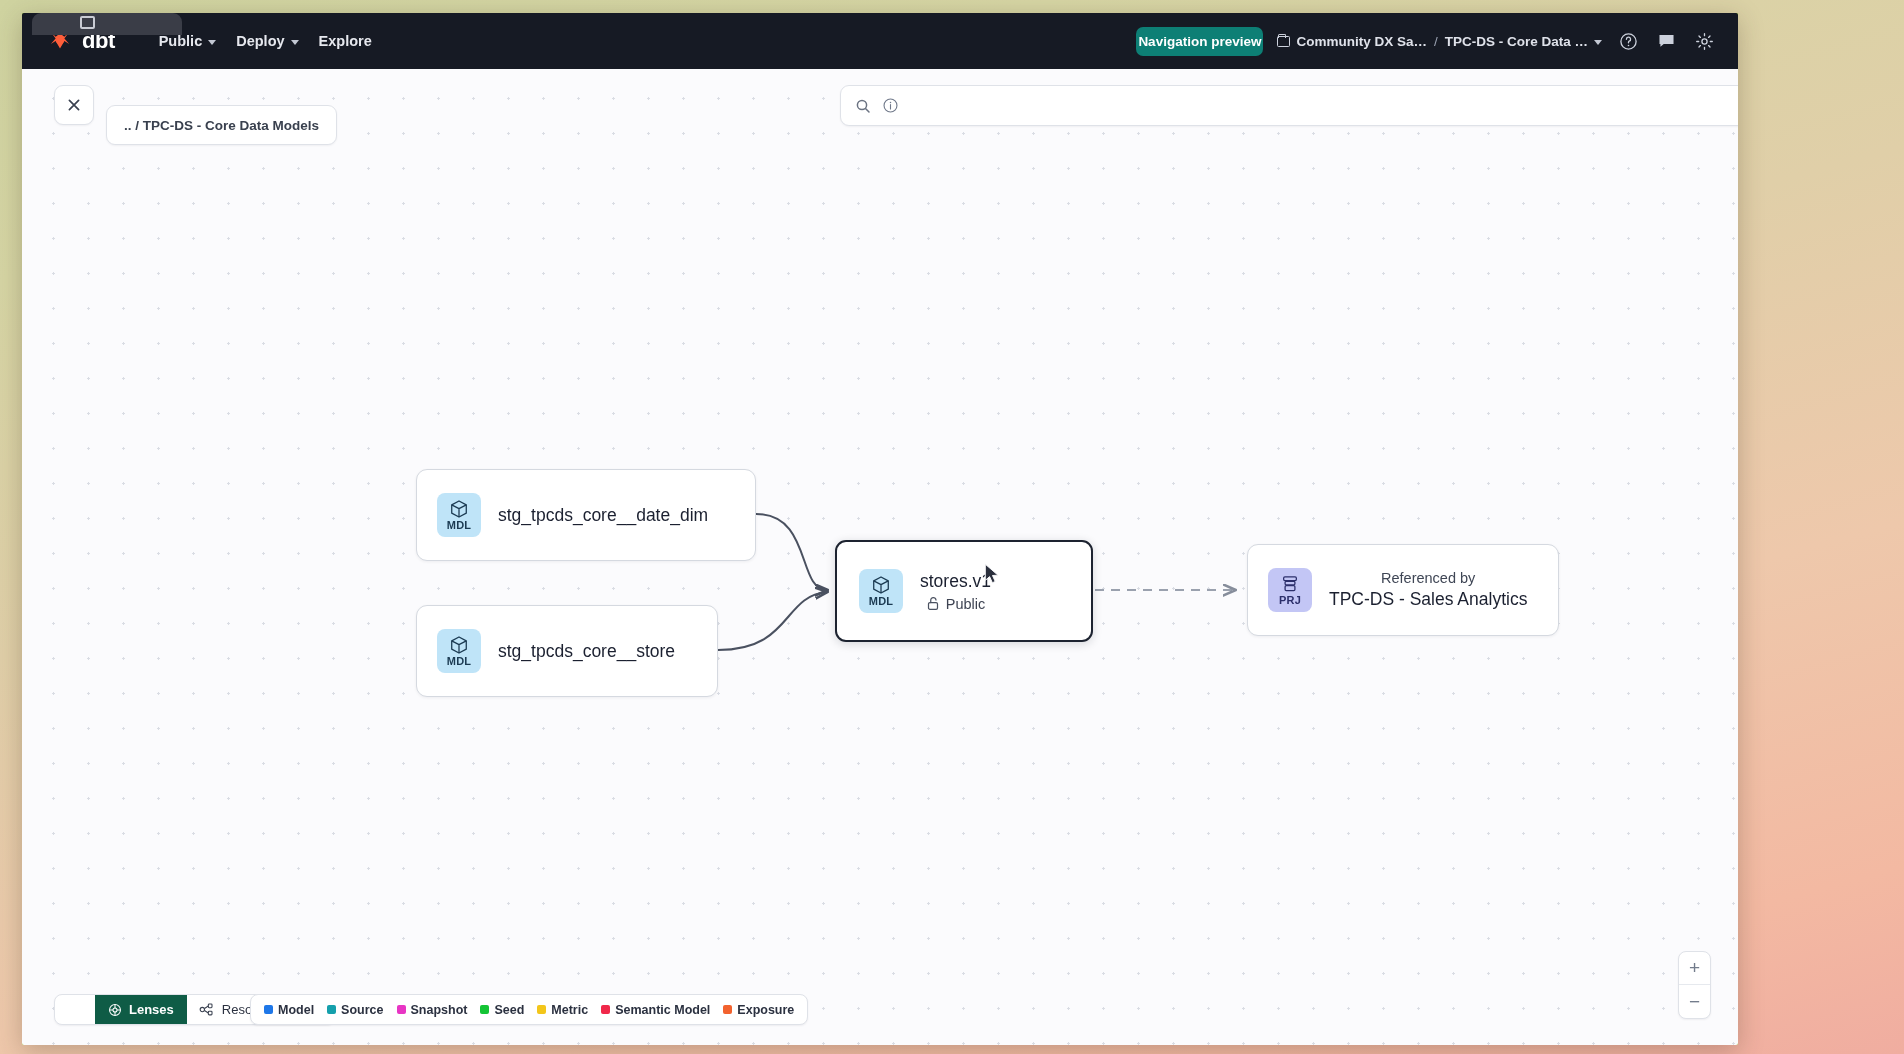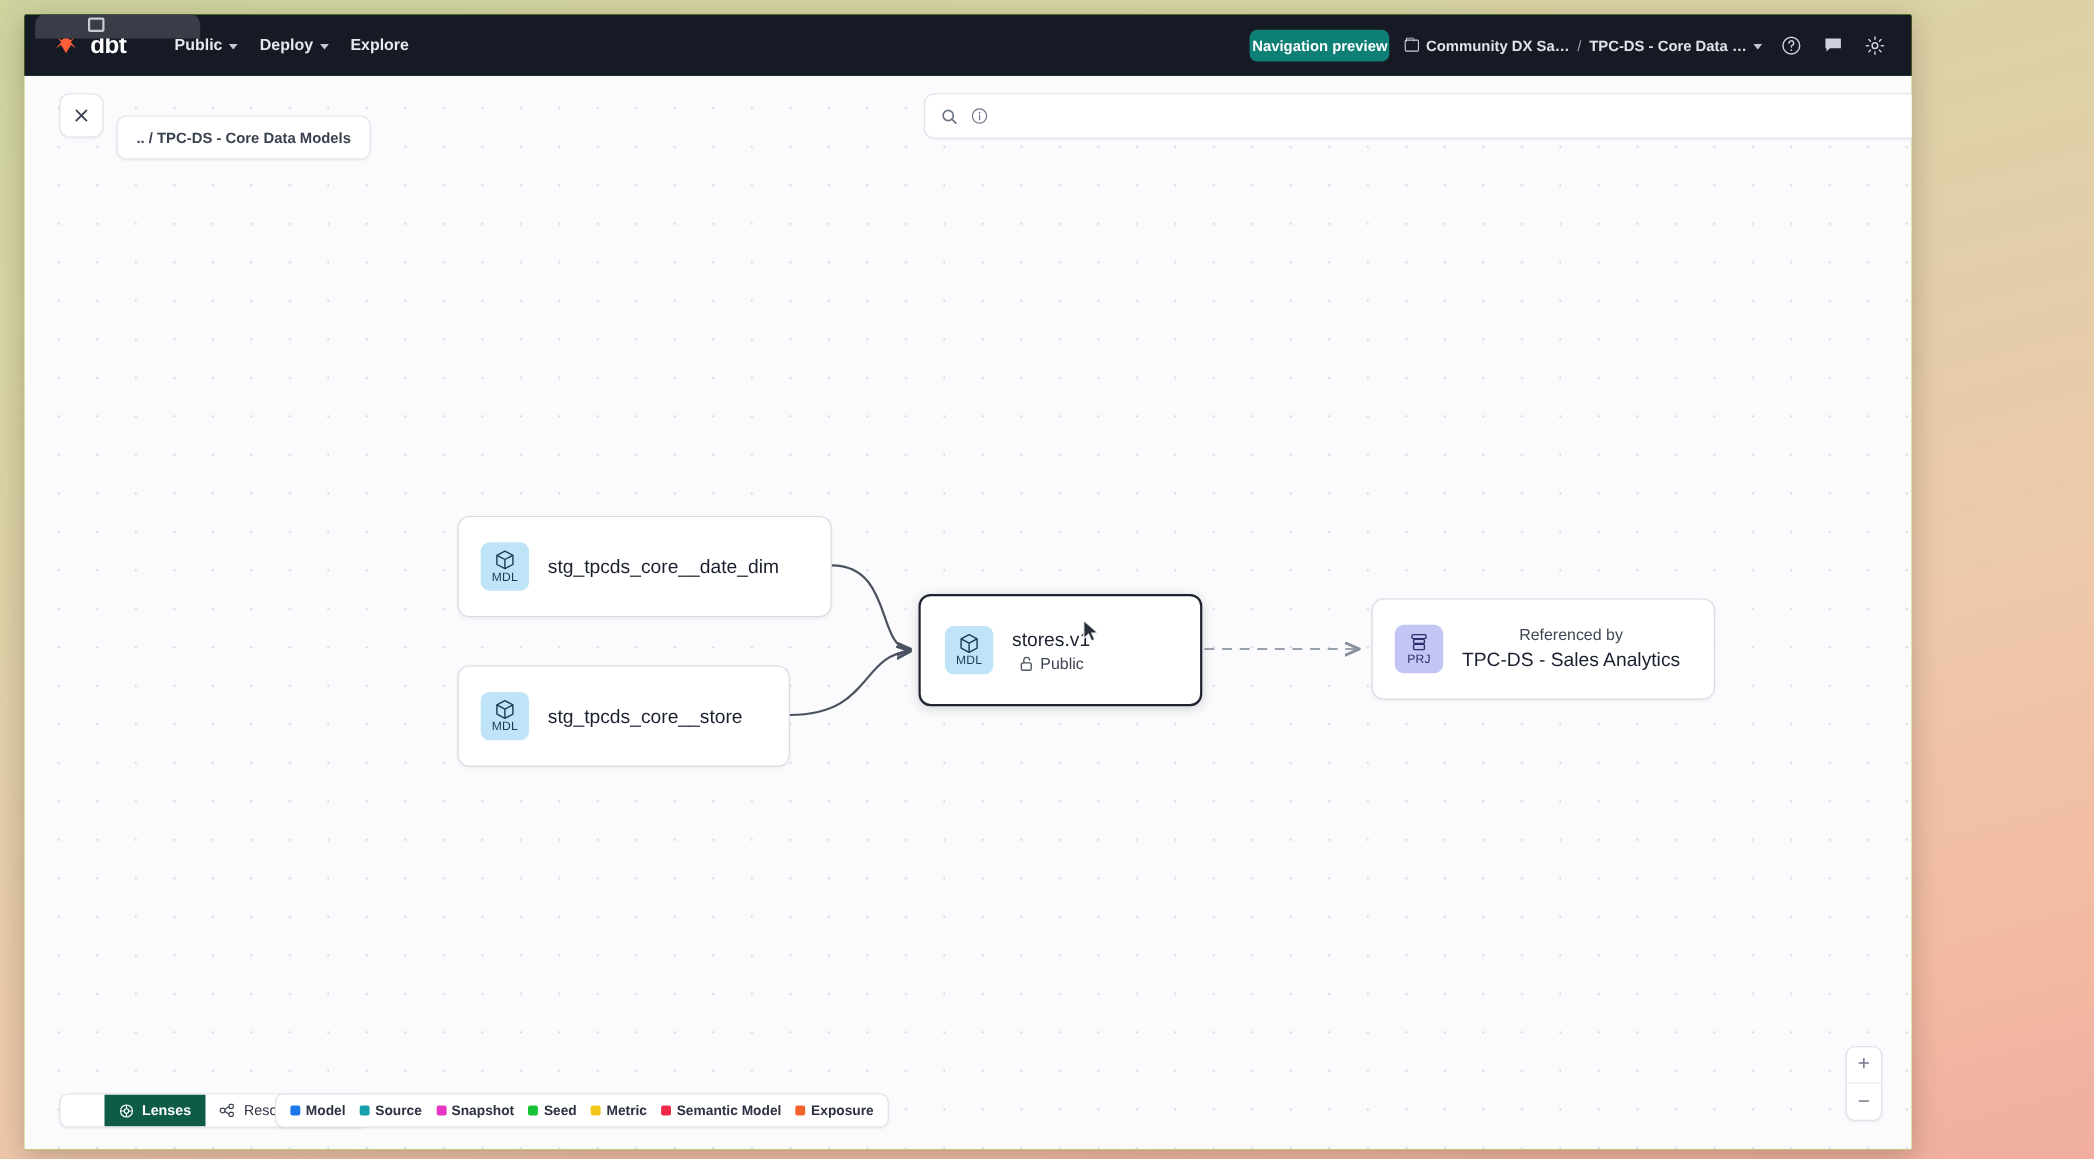--- a/index.html
+++ b/index.html
@@ -115,21 +115,21 @@
   }
   .node.selected {
     border:2.5px solid #1d2330;
     box-shadow: 0 2px 10px rgba(16,24,40,.16);
   }
   .badge {
     width: 44px; height: 44px; border-radius: 8px;
     display:flex; flex-direction:column; align-items:center; justify-content:center;
     gap:1px; flex:none;
   }
-  .badge-label { font-size:11px; font-weight:400; letter-spacing:.2px; line-height:1; }
+  .badge-label { font-size:11px; font-weight:700; letter-spacing:.2px; line-height:1; }
   .badge.mdl { background:#bfe4f8; color:#1b3a52; }
   .badge.prj { background:#c3c6f5; color:#2c2f6b; }
   .node-title { font-size:17.5px; color:#1b2030; font-weight:500; white-space:nowrap; }
   .node-sub { font-size:14.5px; color:#3d4352; display:flex; align-items:center; gap:6px; margin-top:4px;}
   .node-eyebrow { font-size:14.5px; color:#3f4655; }
   .node-col { display:flex; flex-direction:column; justify-content:center;align-items:center; }
 
   
   .lens-group {
     position:absolute; left:32px; bottom:20px; height:31px;

